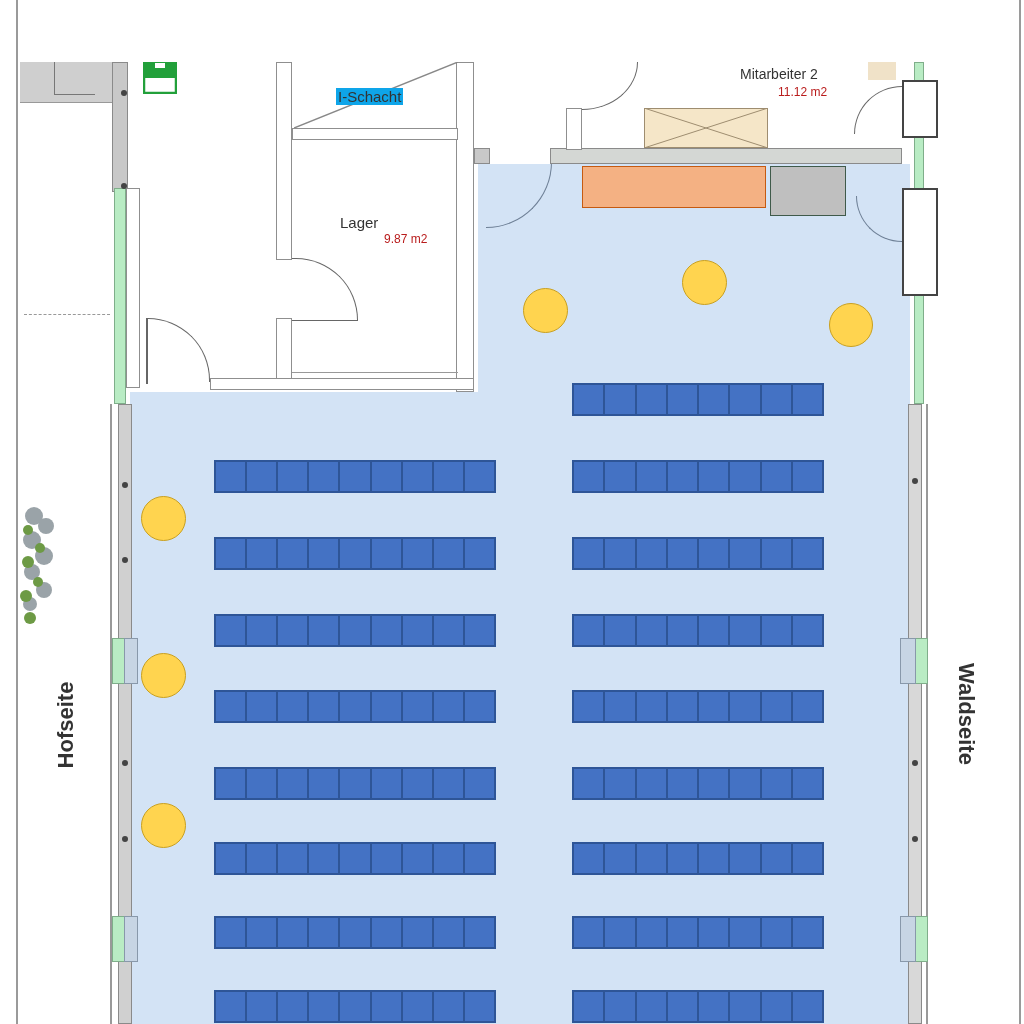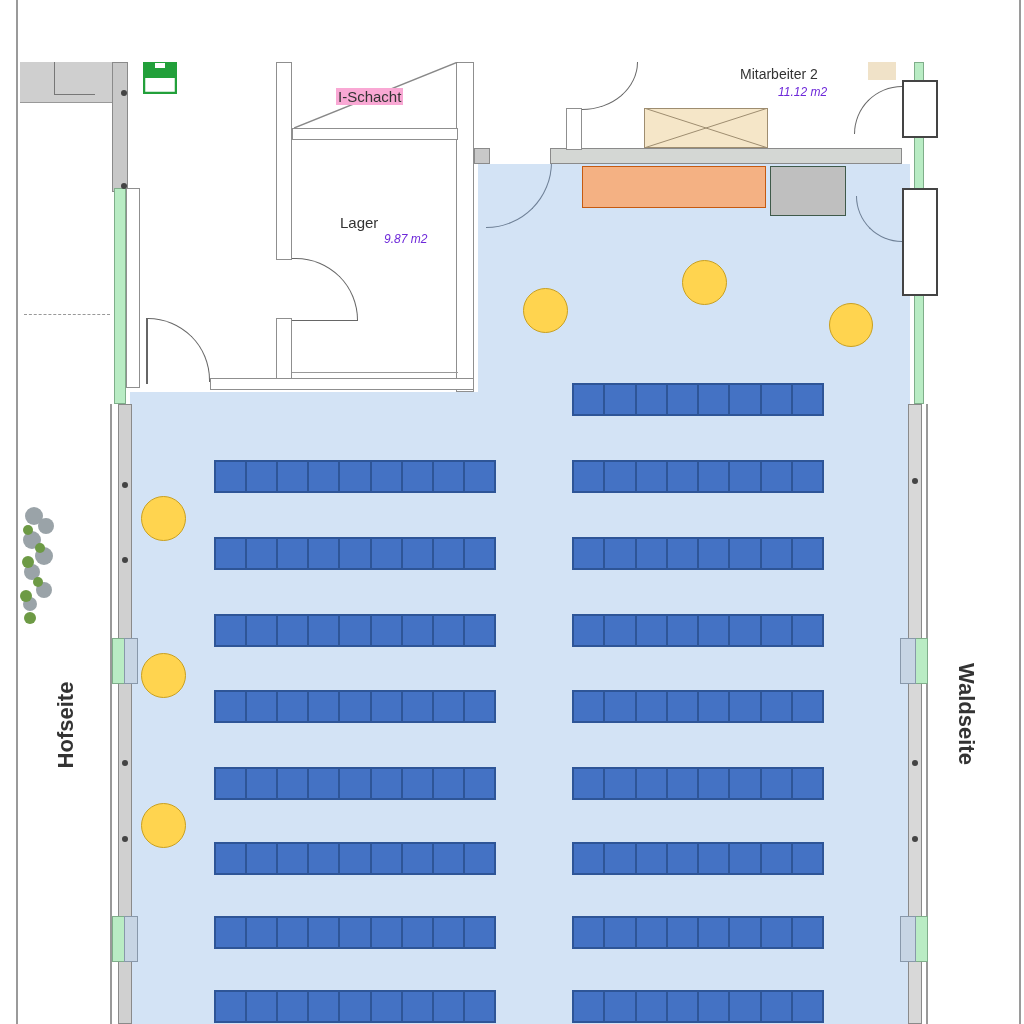--- a/index.html
+++ b/index.html
@@ -10,21 +10,21 @@
   .floor{background:#d3e3f5;}
   .wall{background:#c8c8c8;border:1px solid #8a8a8a;box-sizing:border-box;}
   .wall-thin{background:#ffffff;border:1px solid #8f8f8f;box-sizing:border-box;}
   .window-green{background:#b9ecc4;border:1px solid #7fae8a;box-sizing:border-box;}
   .door-arc{border:1.5px solid #6d7f95;box-sizing:border-box;}
   .lamp{border-radius:50%;background:#ffd44f;border:1.5px solid #c9a020;box-sizing:border-box;}
   .row{display:flex;background:#4472c4;border:2px solid #2e5597;box-sizing:border-box;}
   .chair{flex:1;border-right:2px solid #2e5597;}
   .chair:last-child{border-right:none;}
   .label{color:#333;font-size:15px;white-space:nowrap;}
-  .small{font-size:12px;color:#6d28d9;line-height:12px;font-style:italic;}
+  .small{font-size:12px;color:#b91c1c;line-height:12px;}
   .side{font-weight:bold;font-size:22px;color:#333;white-space:nowrap;}
   .dot{width:6px;height:6px;border-radius:50%;background:#444;}
 </style>
 </head>
 <body>
 
 <div class="abs frame-left"></div>
 <div class="abs frame-right"></div>
 
 <div class="abs floor" style="left:130px;top:392px;width:780px;height:632px;"></div>
@@ -89,21 +89,21 @@
 <div class="abs wall-thin" style="left:276px;top:318px;width:16px;height:66px;"></div>
 <div class="abs wall-thin" style="left:456px;top:62px;width:18px;height:330px;"></div>
 <div class="abs wall-thin" style="left:292px;top:128px;width:166px;height:12px;"></div>
 <div class="abs wall-thin" style="left:210px;top:378px;width:264px;height:12px;"></div>
 <div class="abs" style="left:292px;top:372px;width:166px;height:1px;background:#999;"></div>
 <div class="abs" style="left:294px;top:62px;width:164px;height:66px;">
   <svg width="164" height="66">
       <line x1="0" y1="66" x2="164" y2="0" stroke="#888" stroke-width="1.5"></line>
     </svg>
 </div>
-<div class="abs label" style="left:336px;top:88px;background:#f9a8d4;padding:0 2px;">I-Schacht</div>
+<div class="abs label" style="left:336px;top:88px;background:#0ea5e9;padding:0 2px;">I-Schacht</div>
 <div class="abs label" style="left:340px;top:214px;">Lager</div>
 <div class="abs small" style="left:340px;top:233px;margin-left:44px;">9.87 m2</div>
 
 <div class="abs door-arc" style="left:292px;top:258px;width:66px;height:62px;border-left:none;border-bottom:none;border-top-right-radius:62px;border-color:#666;"></div>
 <div class="abs" style="left:292px;top:320px;width:66px;height:1px;background:#666;"></div>
 
 <div class="abs door-arc" style="left:148px;top:318px;width:62px;height:64px;border-left:none;border-bottom:none;border-top-right-radius:62px;border-color:#666;"></div>
 <div class="abs" style="left:146px;top:318px;width:2px;height:66px;background:#666;"></div>
 
 <div class="abs door-arc" style="left:486px;top:162px;width:66px;height:66px;border-top:none;border-left:none;border-bottom-right-radius:66px;border-color:#6d7f95;"></div>

